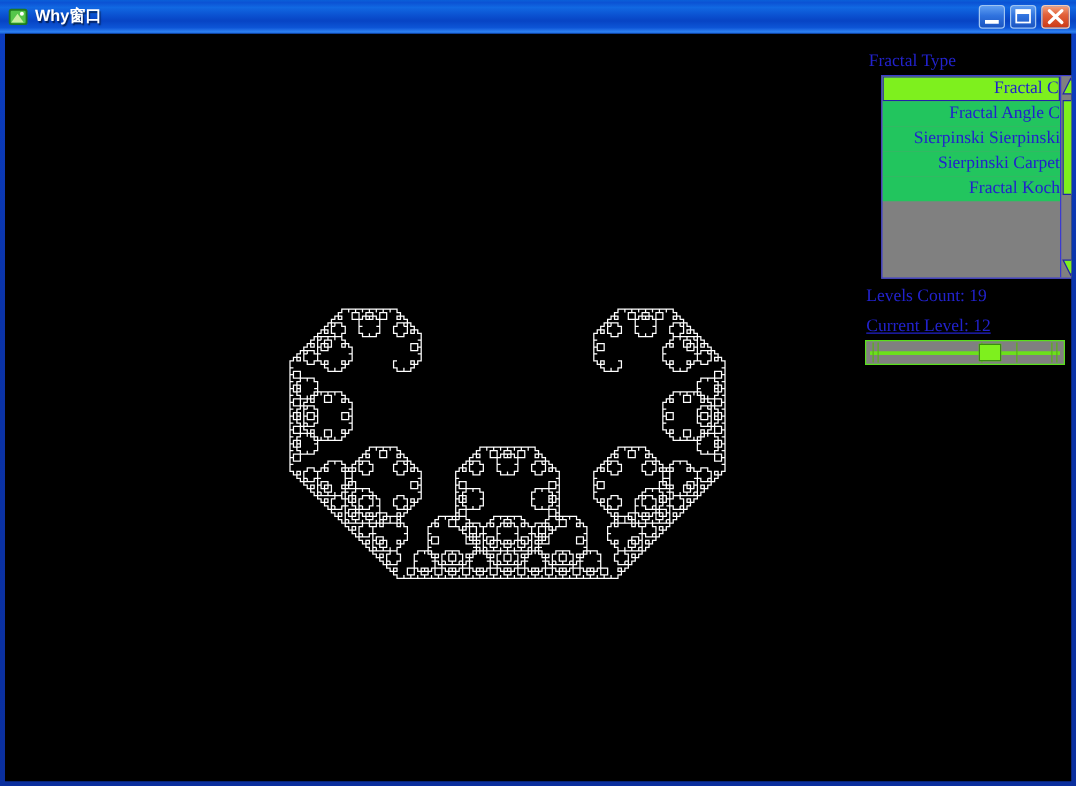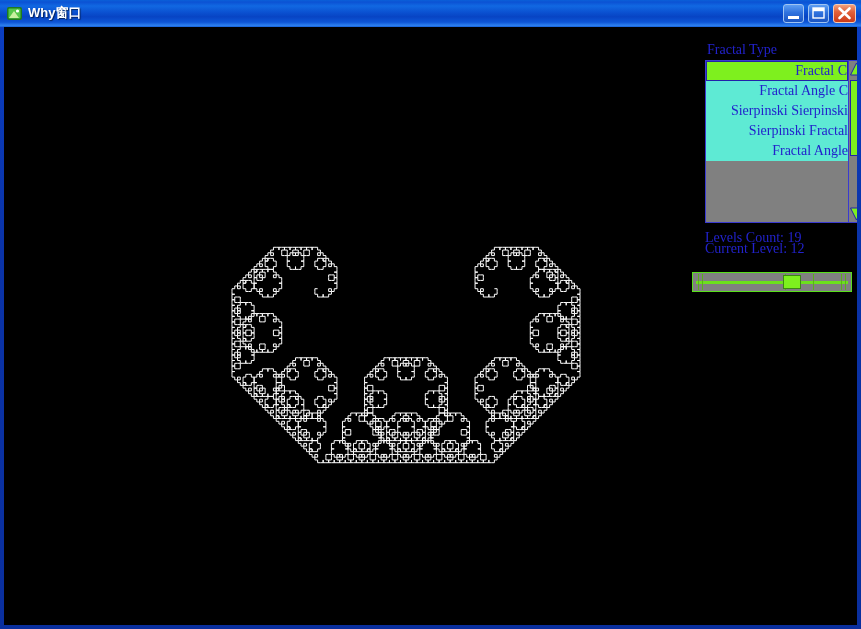--- a/index.html
+++ b/index.html
@@ -120,25 +120,24 @@
     width: 173px;
     height: 598px;
   }
 
   .panel-label {
     position: absolute;
     font-family: "Liberation Serif", serif;
     font-size: 14px;
     color: #2222cc;
     white-space: nowrap;
-    margin-left: 12px;
   }
   #label-fractal-type { left: 11px; top: 15px; }
   #label-levels-count { left: 9px;  top: 203px; }
-  #label-current-level { left: 9px; top: 214px; }
+  #label-current-level { left: 9px; top: 227px; text-decoration: underline; }
 
   
   #listbox {
     position: absolute;
     left: 21px;
     top: 33px;
     width: 160px;
     height: 163px;
     box-sizing: border-box;
     background: #808080;
@@ -156,21 +155,21 @@
     position: relative;
     height: 20px;
     line-height: 20px;
     box-sizing: border-box;
     padding-left: 3px;
     font-family: "Liberation Serif", serif;
     font-size: 14px;
     color: #2222cc;
     white-space: nowrap;
     cursor: default;
-    background: #5eead4;
+    background: #22c55e;
   }
   .list-item.selected {
     background: #7ef01e;
     border: 1px solid #2222aa;
     padding-left: 2px;
     line-height: 18px;
   }
 
   
   #list-scrollbar {
@@ -292,22 +291,22 @@
 
     <div id="control-panel">
 
       <div class="panel-label" id="label-fractal-type">Fractal Type</div>
 
       <div id="listbox">
         <div id="list-items">
             <div class="list-item selected">Fractal C</div>
             <div class="list-item">Fractal Angle C</div>
             <div class="list-item">Sierpinski Sierpinski</div>
-            <div class="list-item">Sierpinski Fractal</div>
-            <div class="list-item">Fractal Angle</div>
+            <div class="list-item">Sierpinski Carpet</div>
+            <div class="list-item">Fractal Koch</div>
           </div>
 
         <div id="list-scrollbar">
           <div class="sb-arrow" id="sb-arrow-up">
             <svg width="15" height="16" viewBox="0 0 15 16">
               <polygon points="7.5,2 13.5,14 1.5,14" fill="#7ef01e" stroke="#2222aa" stroke-width="1"></polygon>
             </svg>
           </div>
           <div id="sb-thumb"></div>
           <div class="sb-arrow" id="sb-arrow-down">

